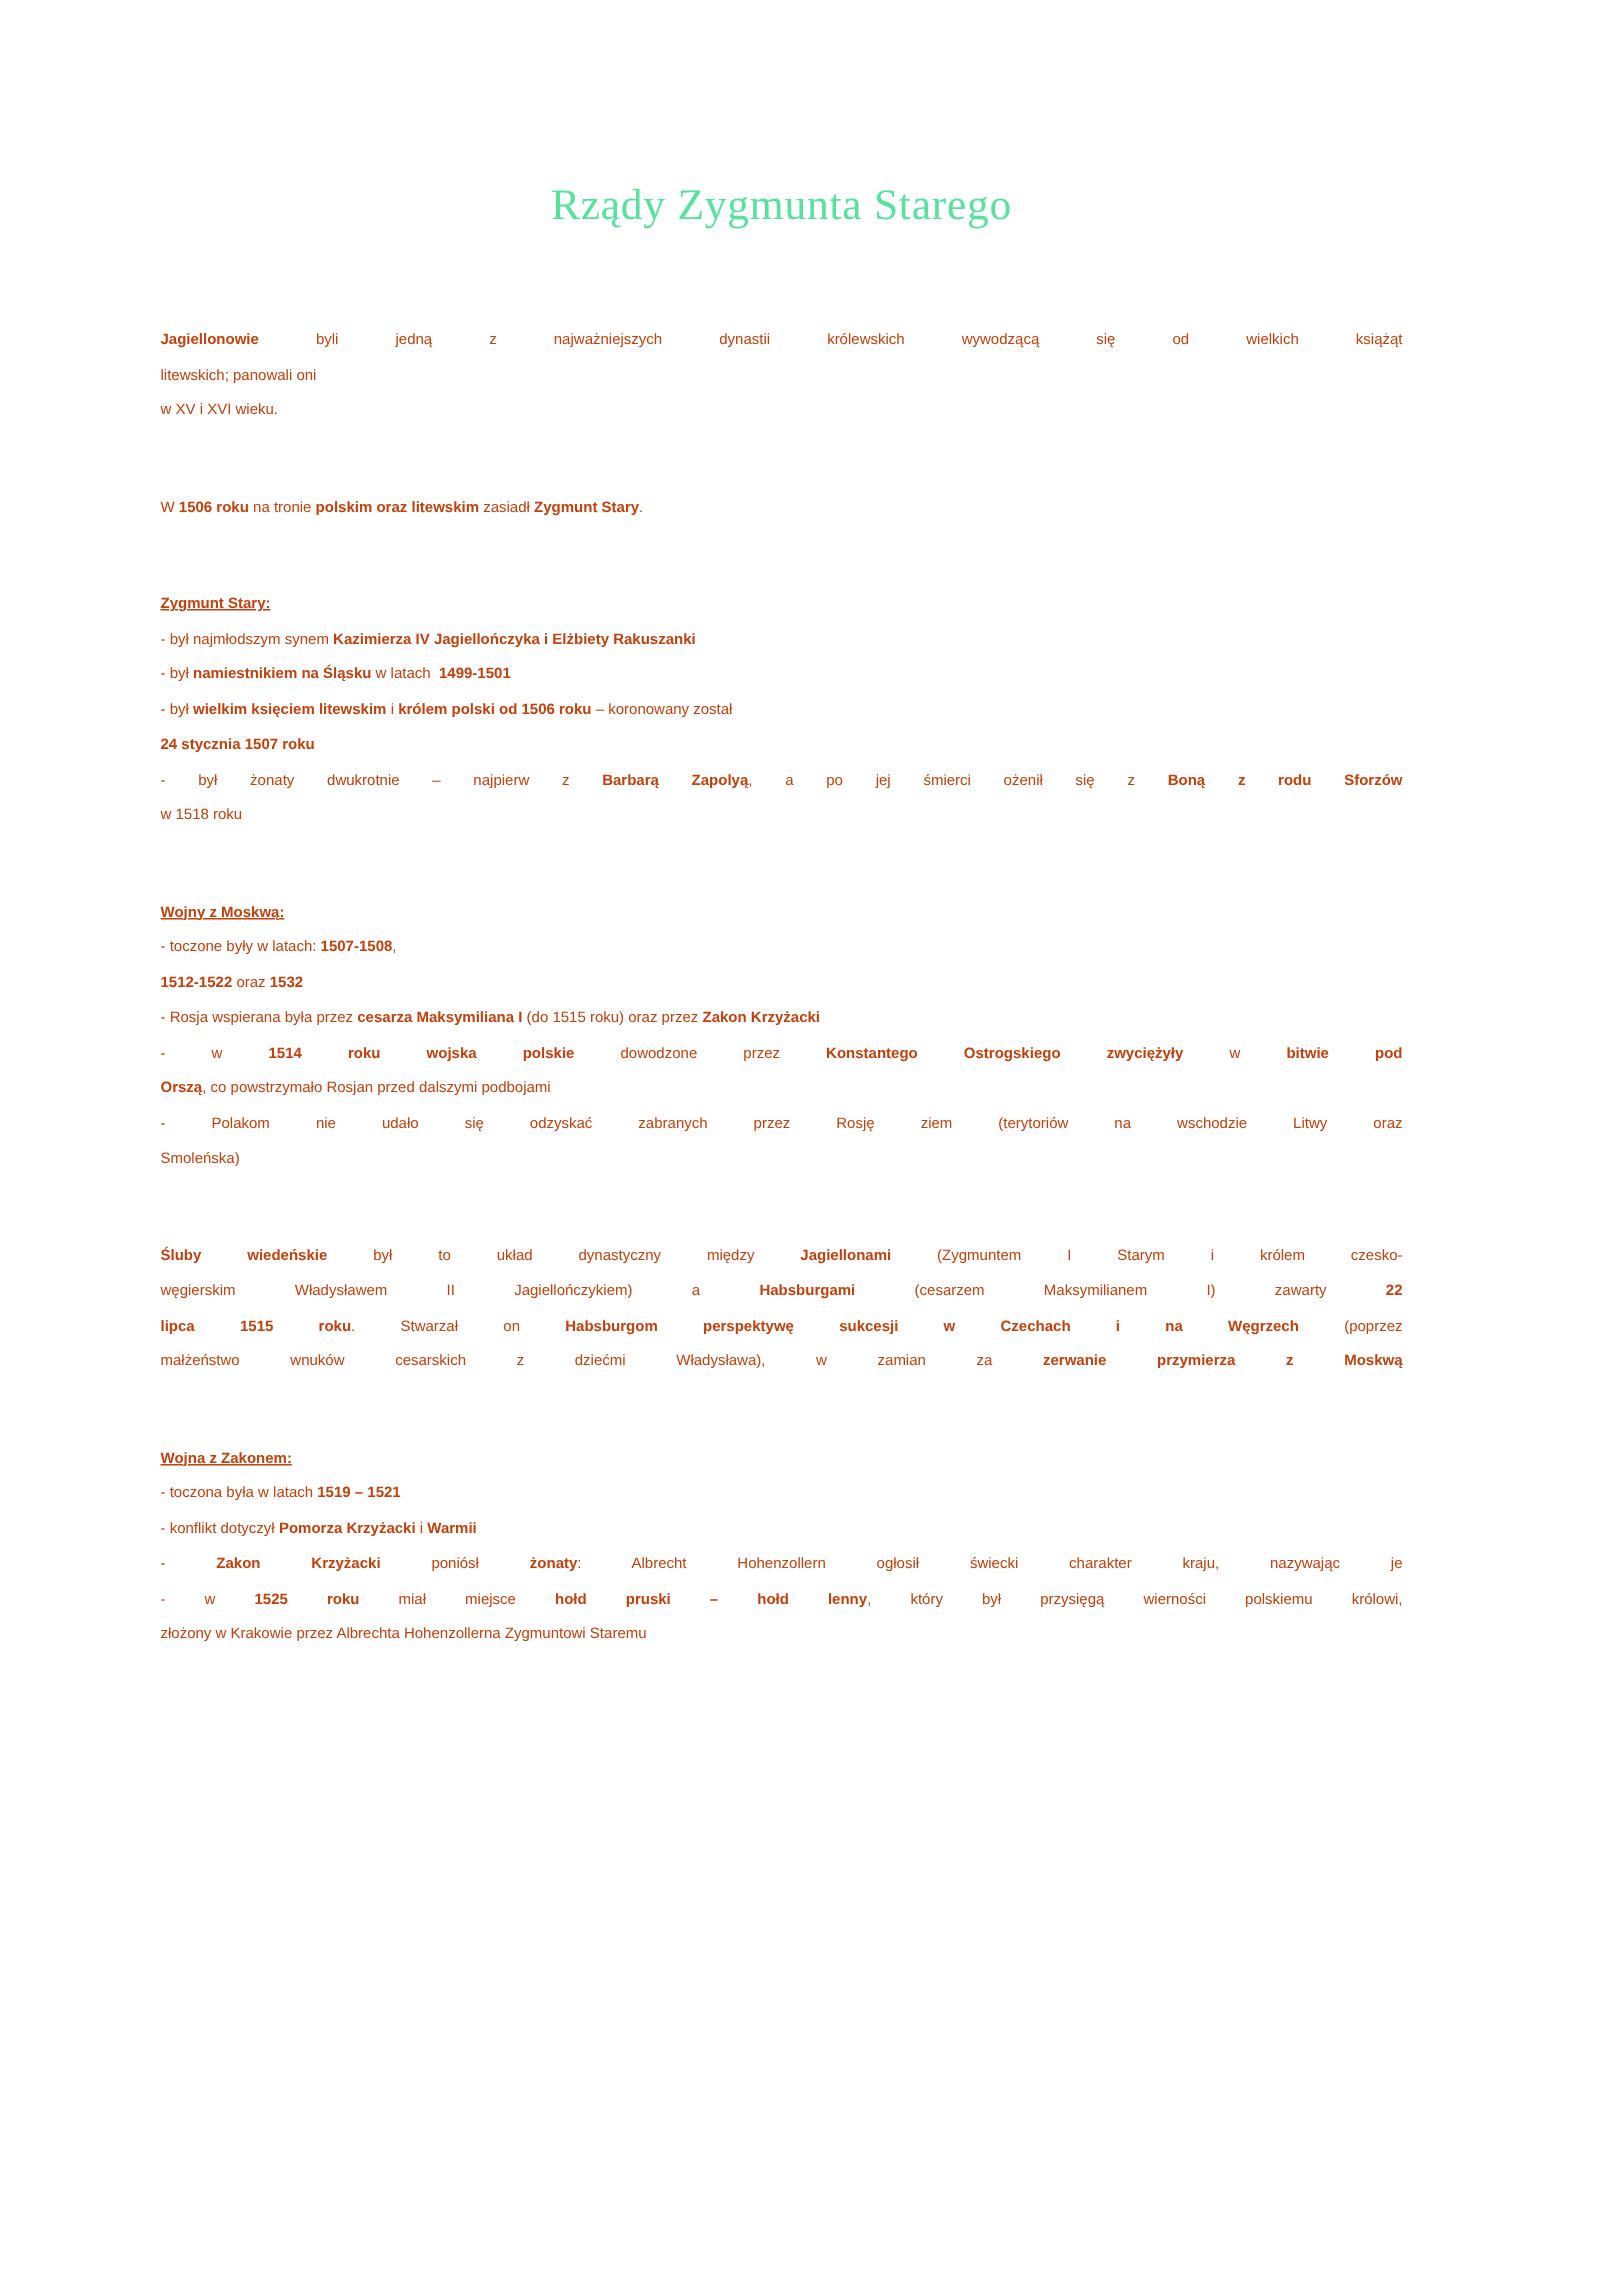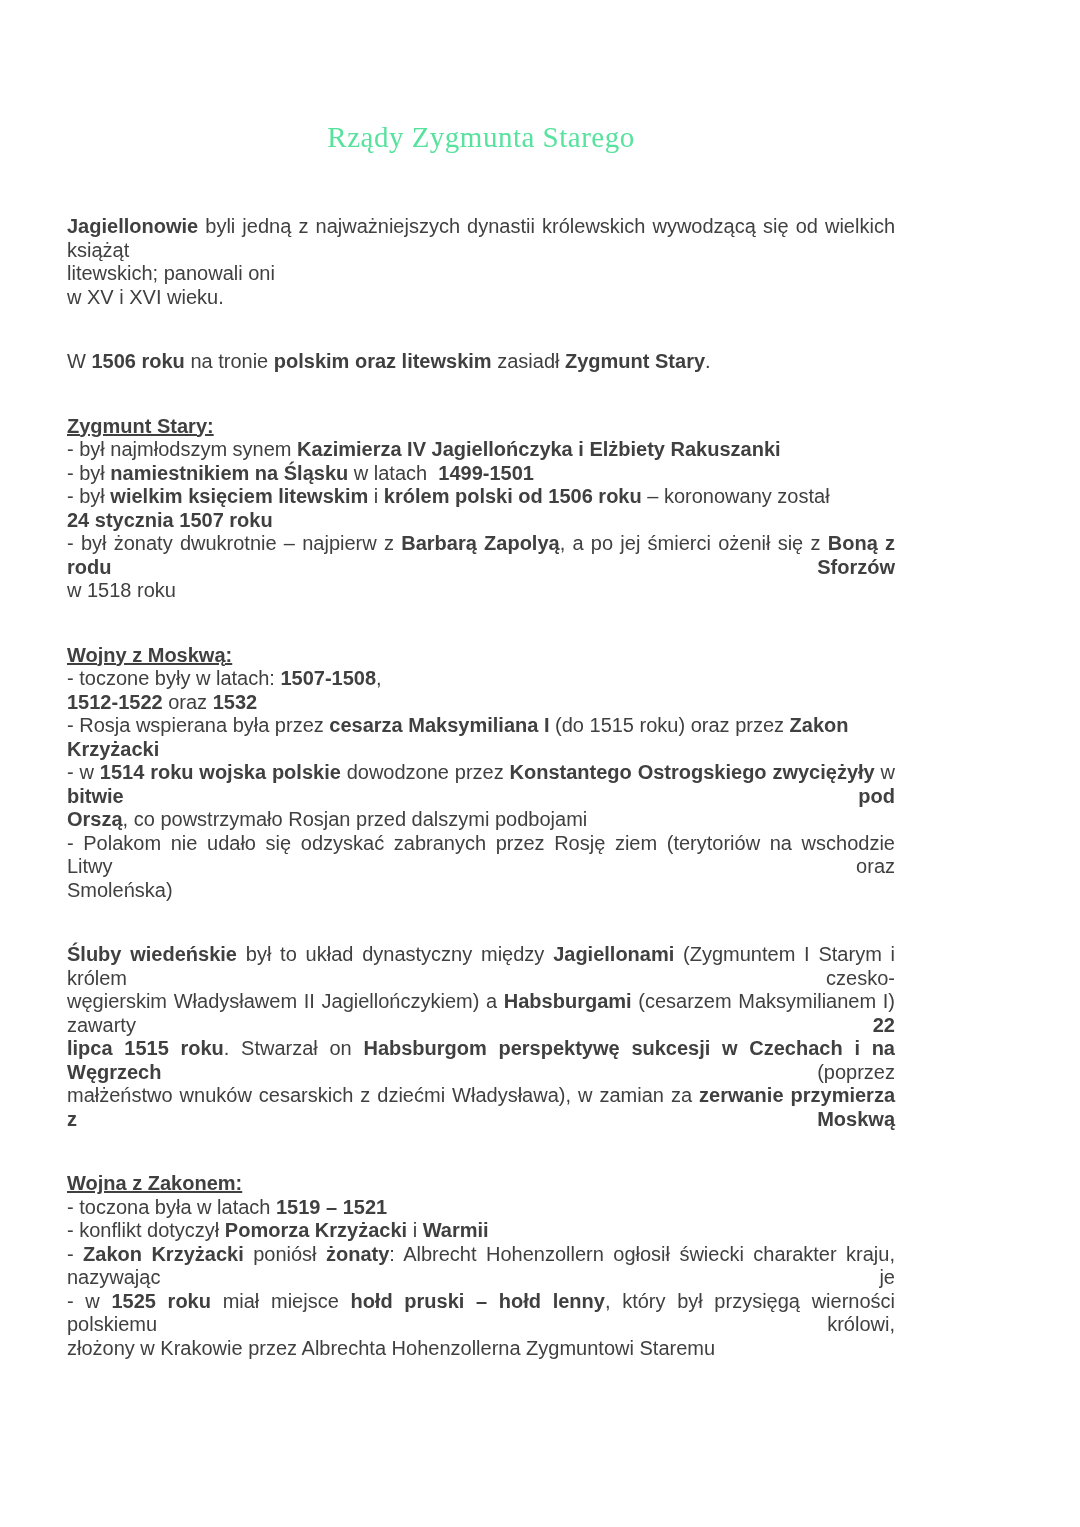--- a/index.html
+++ b/index.html
@@ -10,41 +10,41 @@
   }
   body {
     height: 1527px;
     overflow: hidden;
   }
   .page {
     width: 1080px;
     height: 1527px;
     background: #ffffff;
     padding-top: 120px;
-    padding-left: 67px;
+    padding-left: 107px;
   }
   .content {
     width: 828px;
   }
   .doc-title {
     font-family: "Liberation Serif", serif;
     font-size: 29px;
     line-height: 35px;
     font-weight: normal;
     text-align: center;
     margin-bottom: 60px;
     letter-spacing: 0.5px;
   }
   .block + .block {
     margin-top: 41px;
   }
   .line {
-    font-size: 20px;
+    font-size: 10px;
     line-height: 23.5px;
-    color: #404040;
+    color: #c2410c;
     text-align: left;
   }
   .line.j {
     text-align: justify;
     text-align-last: justify;
   }
   .b { font-weight: bold; }
   .u { text-decoration: underline; }
 </style>
 </head>

